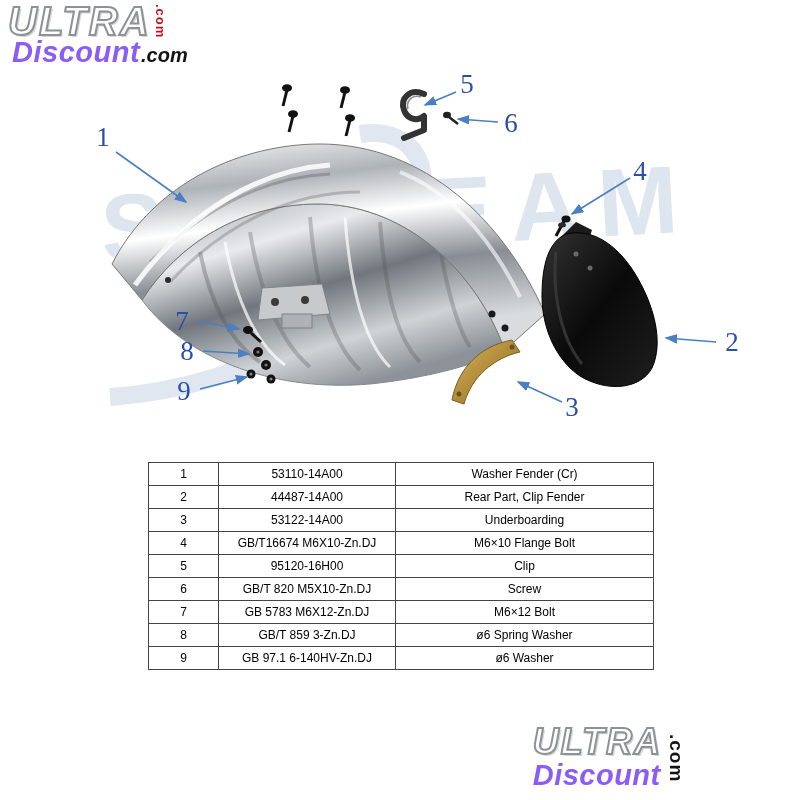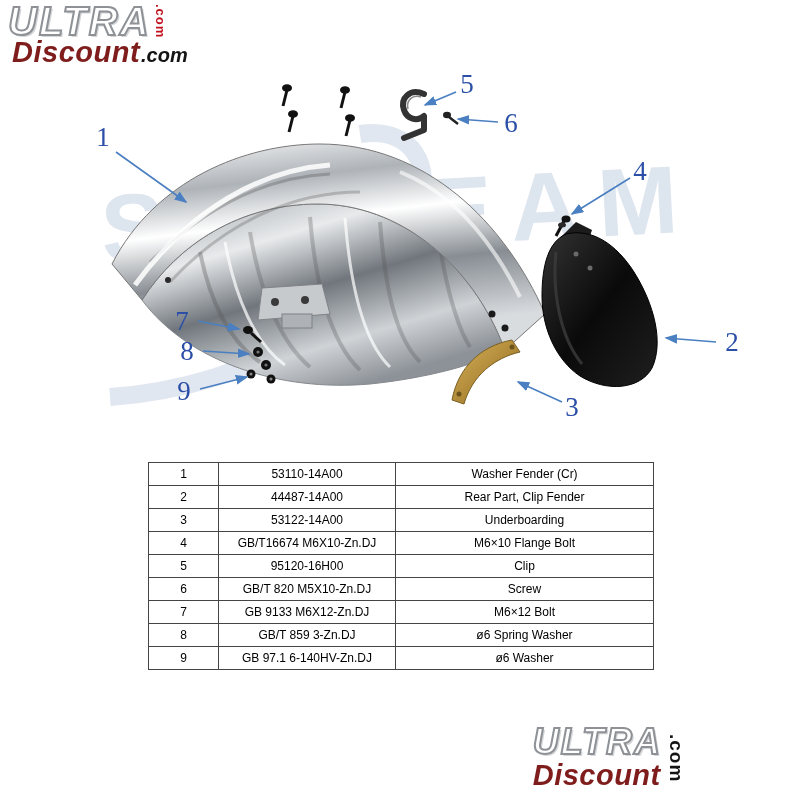--- a/index.html
+++ b/index.html
@@ -16,21 +16,21 @@
     color:#ffffff;-webkit-text-stroke:2px #8e9296;letter-spacing:2px;
     text-shadow:2px 2px 0 #d4d6d8;
     font-family:"Liberation Sans",sans-serif;
   }
   .logo-ultra.br{font-size:36px;}
   .logo-com-vert{
     writing-mode:vertical-rl;font-size:13px;font-weight:bold;color:#c11320;
     margin-left:2px;margin-top:2px;letter-spacing:1px;
   }
   .logo-row2{margin-top:-4px;padding-left:4px;white-space:nowrap;}
-  .logo-discount{color:#7f1d1d;font-size:29px;font-weight:bold;font-style:italic;letter-spacing:0.5px;}
+  .logo-discount{color:#8b5cf6;font-size:29px;font-weight:bold;font-style:italic;letter-spacing:0.5px;}
   .logo-com{color:#141414;font-size:20px;font-weight:bold;font-style:italic;margin-left:1px;}
   .logo-br .br-main{display:flex;flex-direction:column;align-items:flex-start;}
   .logo-com-vert-big{
     writing-mode:vertical-rl;font-size:19px;font-weight:bold;color:#141414;
     margin-left:3px;letter-spacing:1px;align-self:center;
   }
 
   
   .diagram{position:absolute;left:0;top:52px;width:800px;height:400px;}
   .callout-num{font-family:"Liberation Serif",serif;font-size:27px;fill:#2b4fa7;}
@@ -264,21 +264,21 @@
         <td>95120-16H00</td>
         <td>Clip</td>
       </tr>
       <tr>
         <td>6</td>
         <td>GB/T 820 M5X10-Zn.DJ</td>
         <td>Screw</td>
       </tr>
       <tr>
         <td>7</td>
-        <td>GB 9133 M6X12-Zn.DJ</td>
+        <td>GB 5783 M6X12-Zn.DJ</td>
         <td>M6×12 Bolt</td>
       </tr>
       <tr>
         <td>8</td>
         <td>GB/T 859 3-Zn.DJ</td>
         <td>ø6 Spring Washer</td>
       </tr>
       <tr>
         <td>9</td>
         <td>GB 97.1 6-140HV-Zn.DJ</td>

